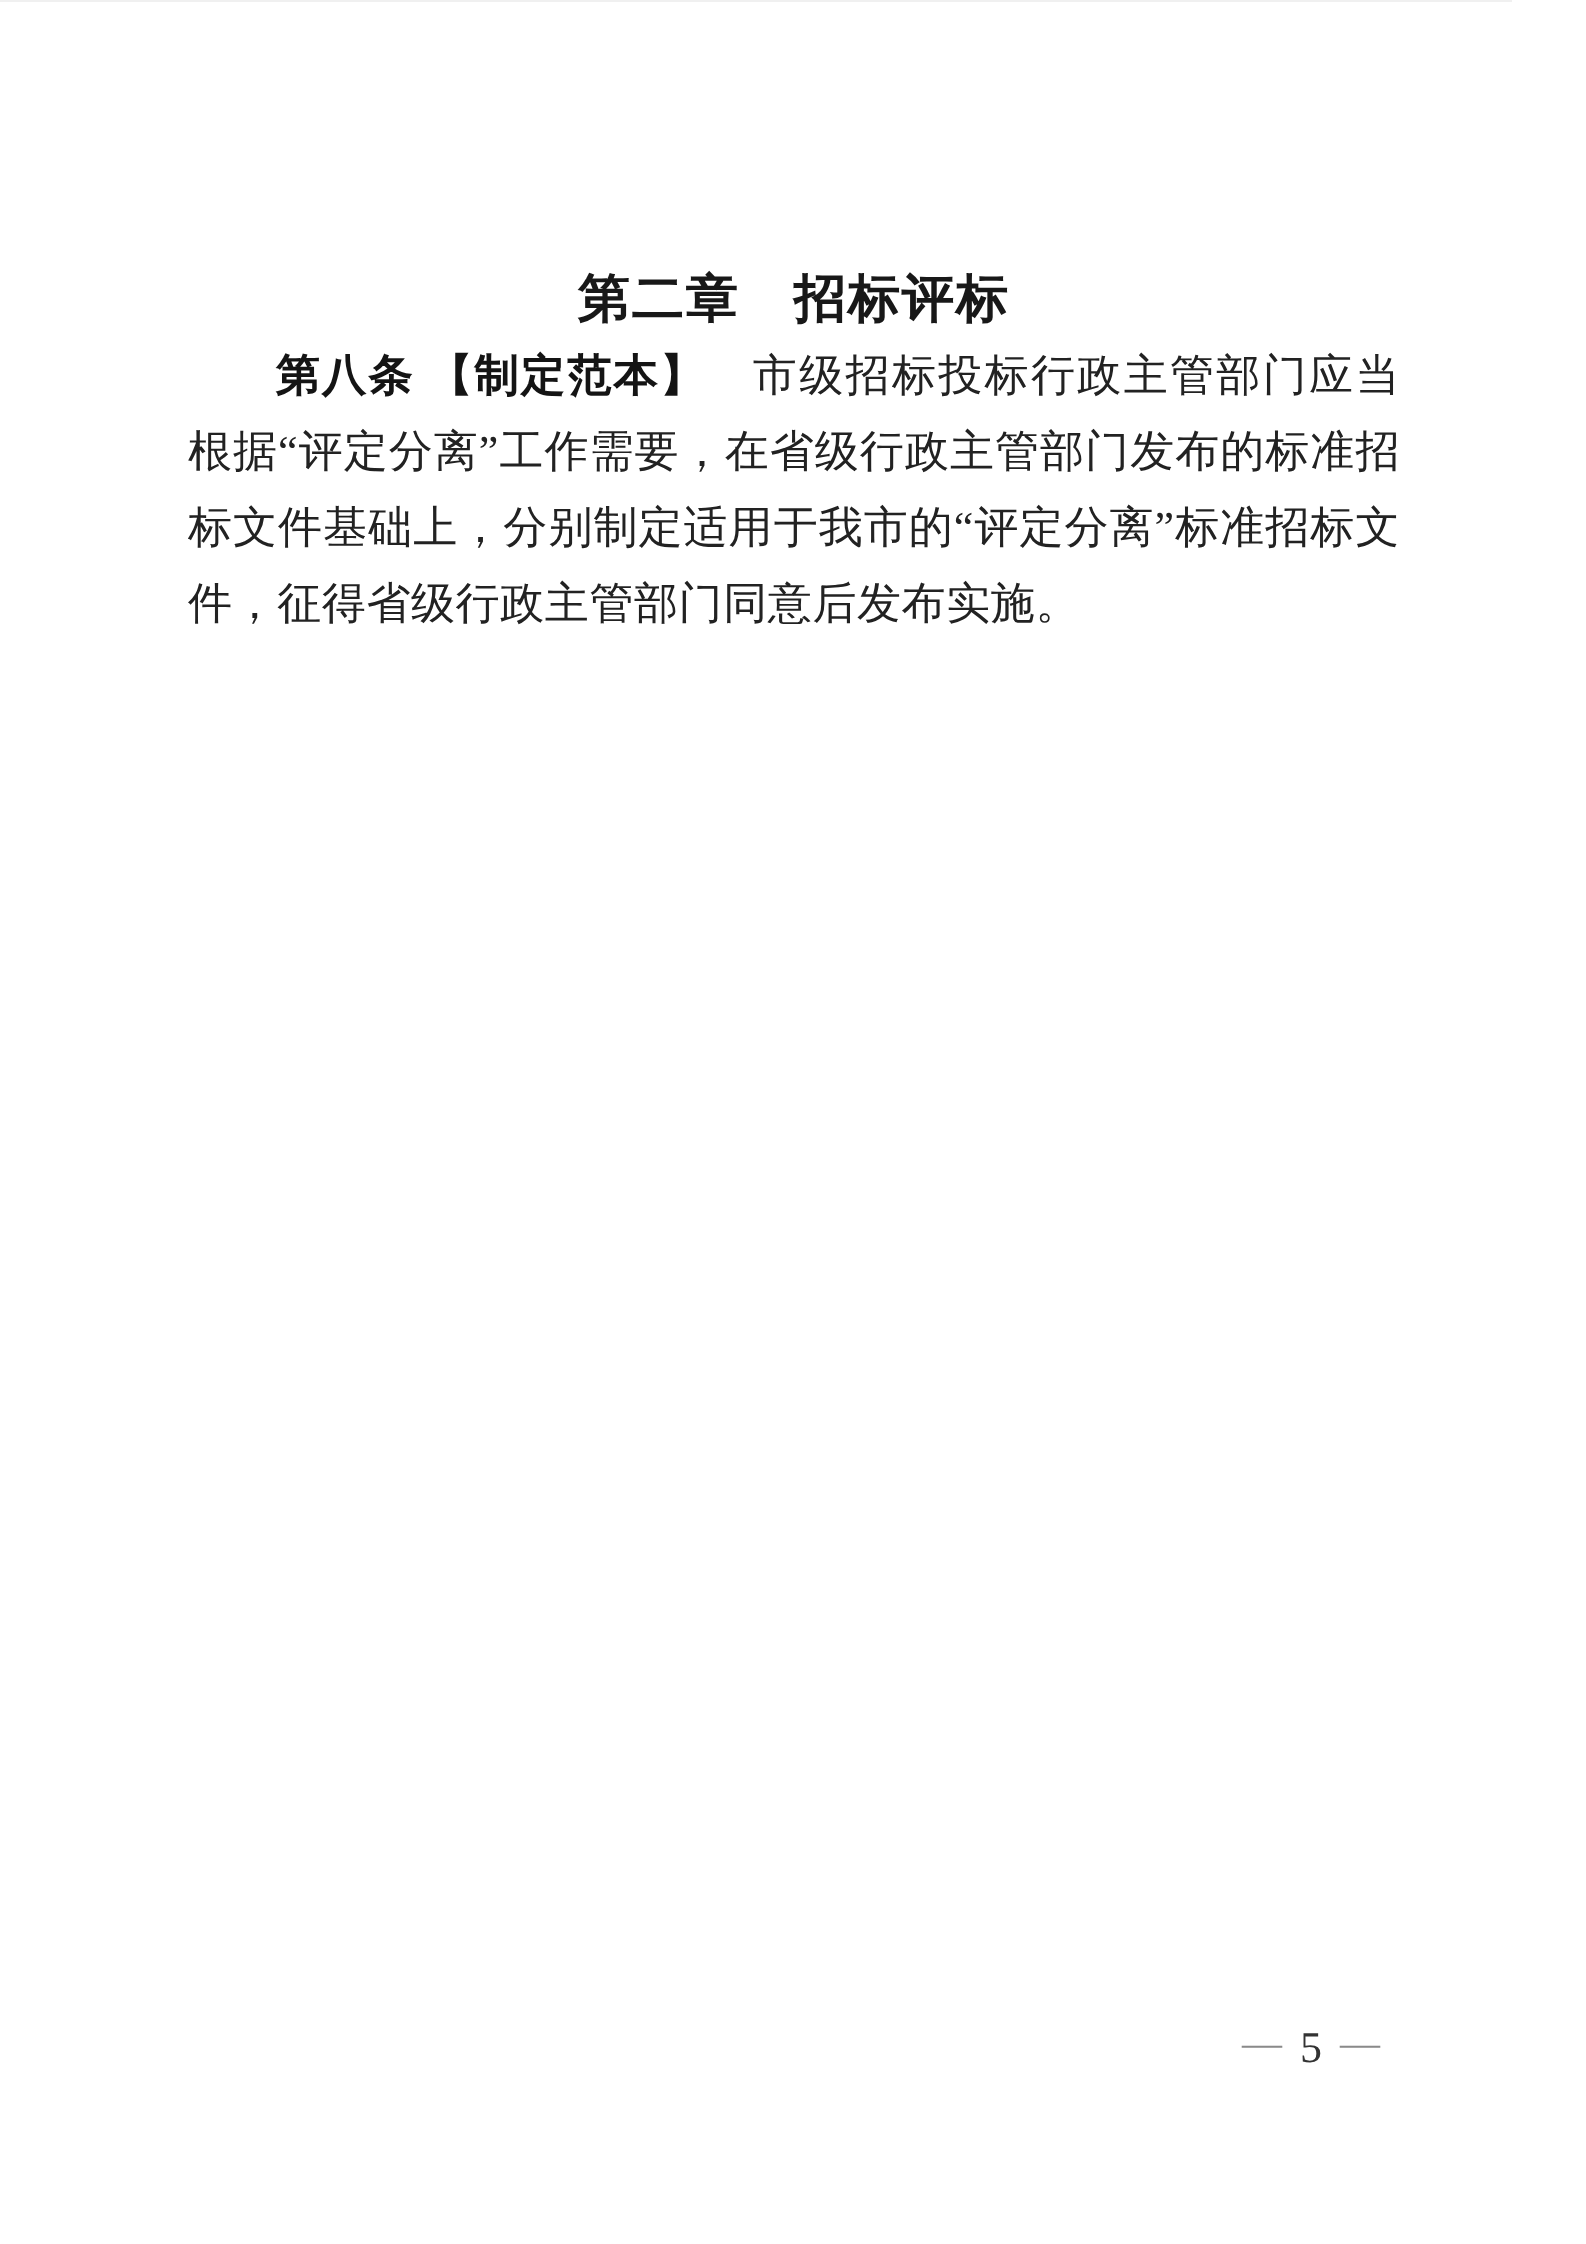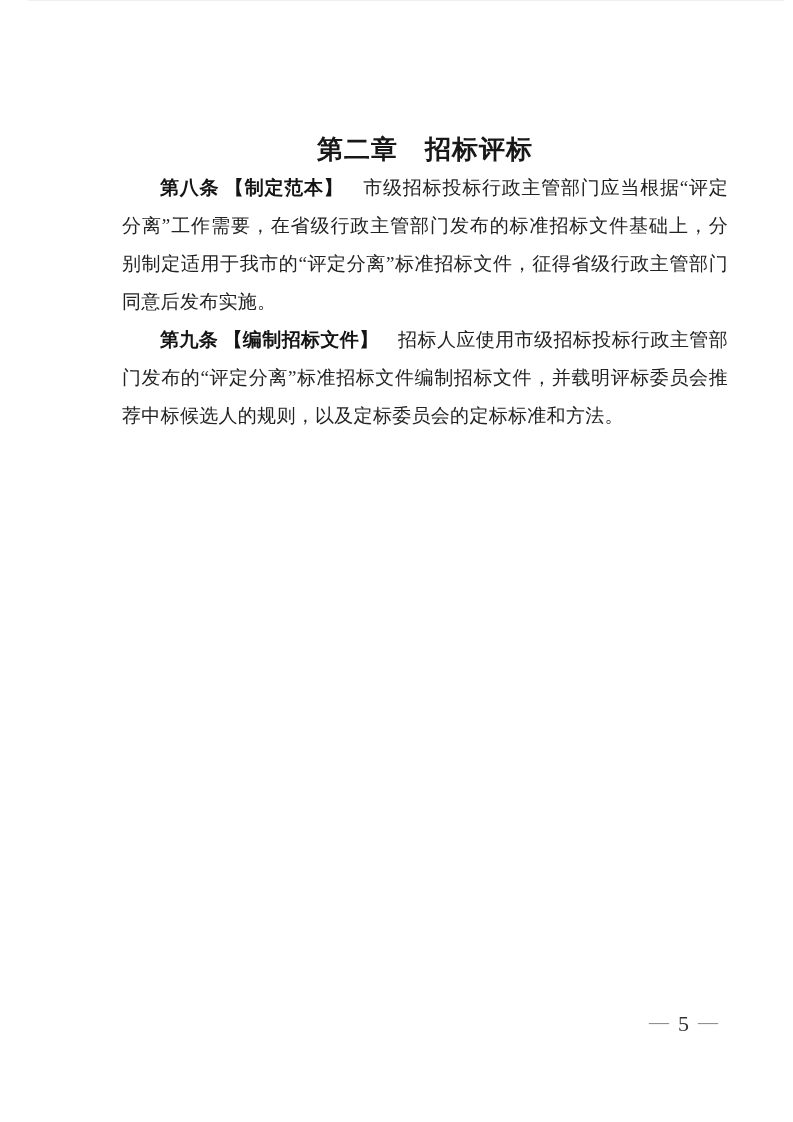--- a/index.html
+++ b/index.html
@@ -6,39 +6,38 @@
   html, body { background: #ffffff; }
   .page {
     position: relative;
     width: 756px;
     height: 1122px;
     background: #ffffff;
     font-family: "Liberation Serif", "DejaVu Serif", serif;
     color: #1f1f1f;
     overflow: hidden;
     border-top: 1px solid #f0f0f0;
-    margin-left: 28px;
   }
   .content {
     position: absolute;
     left: 94px;
     top: 128px;
     width: 606px;
   }
   .chapter-title {
     text-align: center;
     font-family: "Liberation Sans", "DejaVu Sans", sans-serif;
     font-weight: 700;
     font-size: 26px;
     line-height: 40px;
     letter-spacing: 1px;
     color: #181818;
   }
   .para {
-    font-size: 19px;
+    font-size: 22px;
     line-height: 38px;
     letter-spacing: 0.3px;
     text-align: justify;
     text-justify: inter-character;
     text-indent: 2em;
     word-break: break-all;
     color: #222222;
   }
   .para .lead {
     font-weight: 700;
@@ -69,21 +68,20 @@
 </head>
 <body>
 
 <div class="page">
   <div class="content">
 
     <div class="chapter-title">第二章　招标评标</div>
 
     <p class="para"><span class="lead">第八条 【制定范本】</span><span>　市级招标投标行政主管部门应当根据“评定分离”工作需要，在省级行政主管部门发布的标准招标文件基础上，分别制定适用于我市的“评定分离”标准招标文件，征得省级行政主管部门同意后发布实施。</span></p>
 
-    <p class="para"><span class="lead">第九条 【编制招标文件】</span><span>　招标人应使用市级招标投标行政主管部门发布的“评定分离”标准招标文件编制招标文件，并载明评标委员会推荐中标候选人的规则，以及定标委员会的定标标准和方法。</span></p>
 
 
 
 
   </div>
 
   <div class="footer">
     <span class="dash">—</span>
     <span class="num">5</span>
     <span class="dash">—</span>

